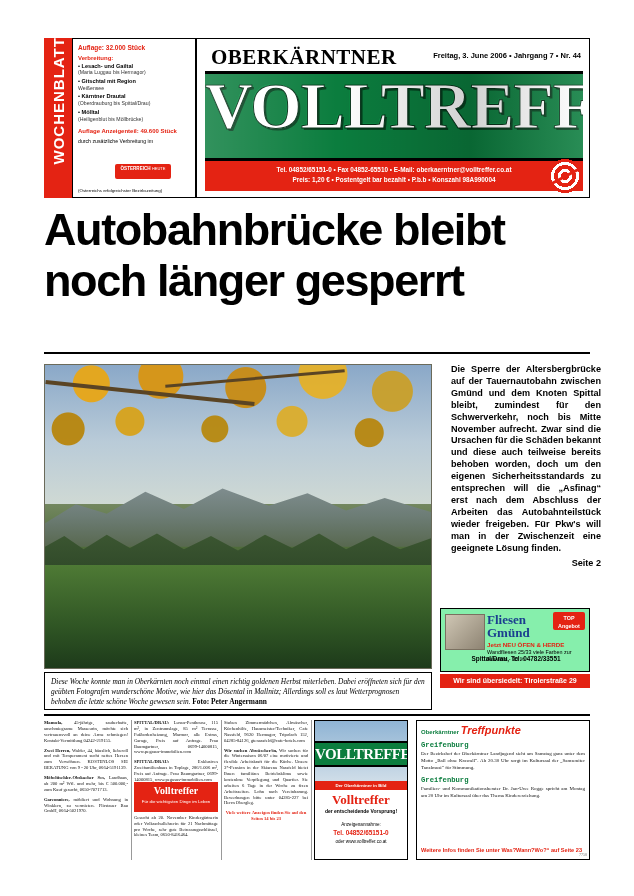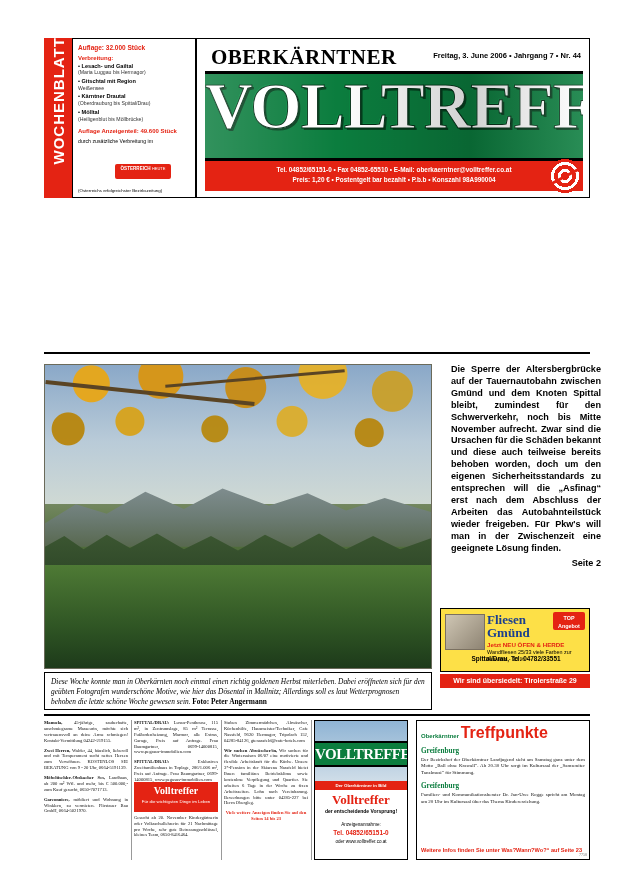--- a/index.html
+++ b/index.html
@@ -165,21 +165,21 @@
     position:absolute;left:440px;top:364px;width:150px;
     font-family:"Liberation Sans", sans-serif;
     font-weight:bold;font-size:9.1px;line-height:1.31;
     text-align:justify;color:#000;margin-left:11px;
   }
   .lead .page-ref{display:block;text-align:right;margin-top:3px;}
 
   
   .ad-fliesen{
     position:absolute;left:440px;top:608px;width:150px;height:64px;
-    border:1px solid #000;box-sizing:border-box;background:#fde047;
+    border:1px solid #000;box-sizing:border-box;background:#86efac;
   }
   .fl-img{
     position:absolute;left:4px;top:5px;width:38px;height:34px;
     background:linear-gradient(135deg,#cfc6b4,#8e8473);
     border:1px solid #7a7060;
   }
   .fl-name{
     position:absolute;left:46px;top:4px;
     font-family:"Liberation Serif", serif;font-weight:bold;font-size:13px;
     color:#1b3f8f;line-height:1.0;
@@ -260,23 +260,23 @@
 
   .right-col{
     position:absolute;left:372px;top:4px;width:174px;height:140px;
     border:1px solid #000;box-sizing:border-box;padding:3px 4px;
     font-family:"Liberation Serif", serif;
   }
   .rc-logo{
     font-family:"Liberation Sans", sans-serif;
     font-weight:bold;font-size:6px;color:#0b7d3e;line-height:1.1;
   }
-  .rc-logo .big{font-size:16px;color:#e42313;display:inline-block;}
+  .rc-logo .big{font-size:11px;color:#e42313;display:inline-block;font-style:italic;}
   .rc-h{
-    font-family:Liberation Serif, serif;
+    font-family:Liberation Mono, monospace;
     font-weight:bold;font-size:7.2px;color:#0b7d3e;margin-top:5px;
   }
   .rc-p{font-size:5px;line-height:1.35;text-align:justify;margin-top:2px;color:#111;}
   .rc-foot{
     position:absolute;left:4px;bottom:4px;width:164px;
     font-family:"Liberation Sans", sans-serif;
     font-weight:bold;font-size:5.6px;color:#e42313;line-height:1.35;
   }
   .pagenum{
     position:absolute;right:2px;bottom:2px;font-size:4px;color:#777;
@@ -334,20 +334,24 @@
       </div>
 
       <div class="red-bar">
         <div>Tel. 04852/65151-0 • Fax 04852-65510 • E-Mail: oberkaerntner@volltreffer.co.at</div>
         <div>Preis: 1,20 € • Postentgelt bar bezahlt • P.b.b • Konszahl 98A990004</div>
       </div>
       <div class="target-logo"></div>
     </div>
   </div>
 
+  <div class="headline">
+    <span>Autobahnbrücke bleibt</span>
+    <span class="l2">noch länger gesperrt</span>
+  </div>
   <div class="hl-rule"></div>
 
   <div class="photo">
     <div class="sky"></div>
     <div class="mtn"></div>
     <div class="treeline"></div>
     <div class="meadow"></div>
     <div class="foliage"></div>
     <div class="branch" style="left:0;top:26px;width:210px;height:4px;transform:rotate(6deg);"></div>
     <div class="branch" style="left:120px;top:12px;width:180px;height:3px;transform:rotate(-5deg);"></div>

